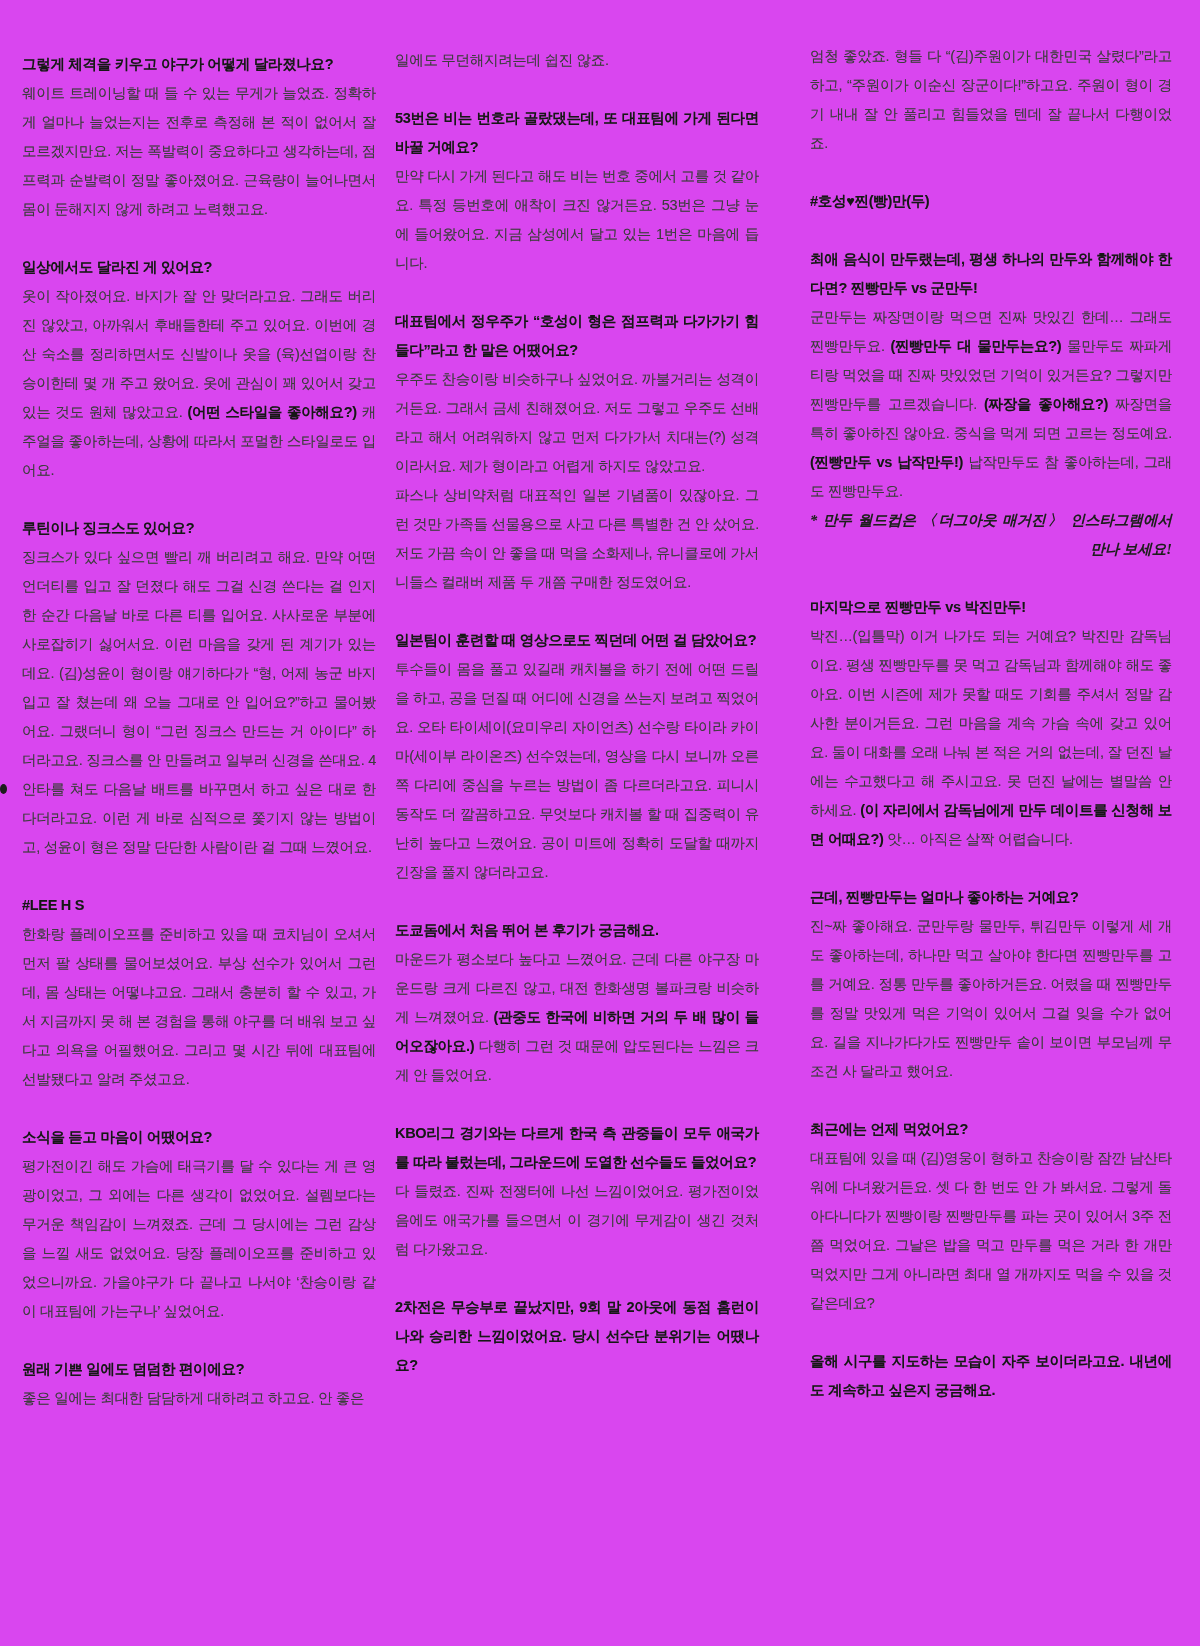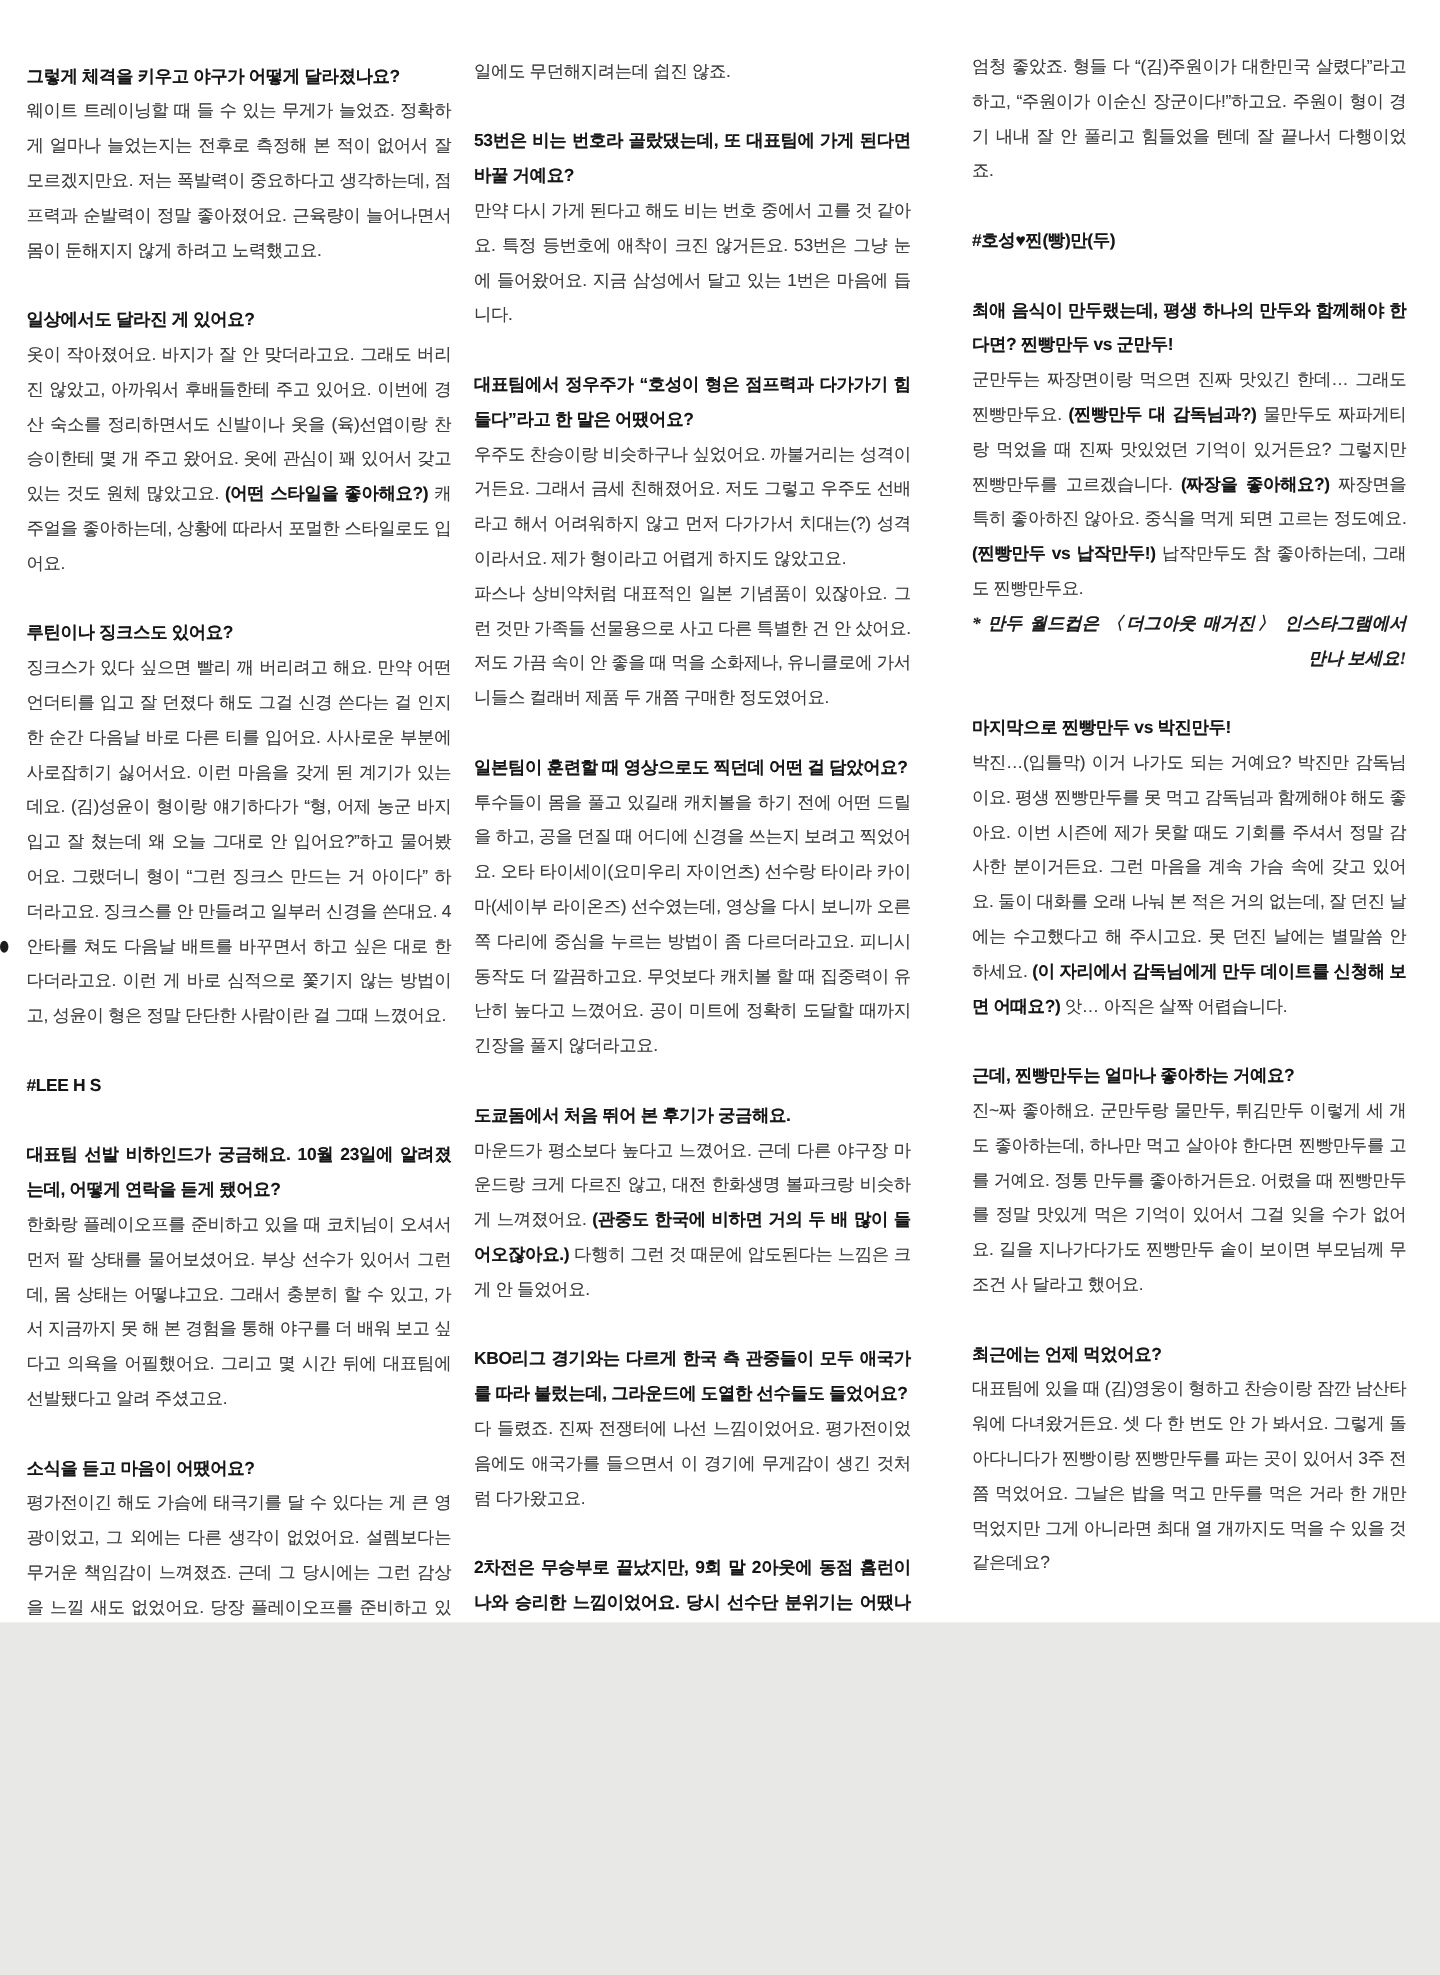--- a/index.html
+++ b/index.html
@@ -3,23 +3,23 @@
 <meta charset="utf-8">
 <style>
   html, body { margin: 0; padding: 0; }
   body {
     font-family: "Liberation Sans", "DejaVu Sans", sans-serif;
     background: #e8e8e6;
   }
   .page {
     position: relative;
     width: 1200px;
-    height: 1352px;
+    height: 1646px;
     margin: 0 auto;
-    background: #ffffff;
+    background: #d946ef;
     overflow: hidden;
     color: #3d3d3d;
   }
   .col {
     position: absolute;
     font-size: 14.5px;
     line-height: 29px;
     letter-spacing: -0.3px;
     text-align: justify;
     color: #3d3d3d;
@@ -57,21 +57,20 @@
 <div class="page">
   <div class="scan-dot"></div>
   <div class="col" id="col1">
       <p class="blk question"><span>그렇게 체격을 키우고 야구가 어떻게 달라졌나요?</span></p>
       <p class="blk answer"><span>웨이트 트레이닝할 때 들 수 있는 무게가 늘었죠. 정확하게 얼마나 늘었는지는 전후로 측정해 본 적이 없어서 잘 모르겠지만요. 저는 폭발력이 중요하다고 생각하는데, 점프력과 순발력이 정말 좋아졌어요. 근육량이 늘어나면서 몸이 둔해지지 않게 하려고 노력했고요.</span></p>
       <p class="blk question"><span>일상에서도 달라진 게 있어요?</span></p>
       <p class="blk answer"><span>옷이 작아졌어요. 바지가 잘 안 맞더라고요. 그래도 버리진 않았고, 아까워서 후배들한테 주고 있어요. 이번에 경산 숙소를 정리하면서도 신발이나 옷을 (육)선엽이랑 찬승이한테 몇 개 주고 왔어요. 옷에 관심이 꽤 있어서 갖고 있는 것도 원체 많았고요. </span><span class="bd">(어떤 스타일을 좋아해요?)</span><span> 캐주얼을 좋아하는데, 상황에 따라서 포멀한 스타일로도 입어요.</span></p>
       <p class="blk question"><span>루틴이나 징크스도 있어요?</span></p>
       <p class="blk answer"><span>징크스가 있다 싶으면 빨리 깨 버리려고 해요. 만약 어떤 언더티를 입고 잘 던졌다 해도 그걸 신경 쓴다는 걸 인지한 순간 다음날 바로 다른 티를 입어요. 사사로운 부분에 사로잡히기 싫어서요. 이런 마음을 갖게 된 계기가 있는데요. (김)성윤이 형이랑 얘기하다가 “형, 어제 농군 바지 입고 잘 쳤는데 왜 오늘 그대로 안 입어요?”하고 물어봤어요. 그랬더니 형이 “그런 징크스 만드는 거 아이다” 하더라고요. 징크스를 안 만들려고 일부러 신경을 쓴대요. 4안타를 쳐도 다음날 배트를 바꾸면서 하고 싶은 대로 한다더라고요. 이런 게 바로 심적으로 쫓기지 않는 방법이고, 성윤이 형은 정말 단단한 사람이란 걸 그때 느꼈어요.</span></p>
       <p class="blk tag"><span>#LEE H S</span></p>
-      <p class="blk question"><span>대표팀 선발 비하인드가 궁금해요. 10월 23일에 알려졌는데, 어떻게 연락을 듣게 됐어요?</span></p>
       <p class="blk answer"><span>한화랑 플레이오프를 준비하고 있을 때 코치님이 오셔서 먼저 팔 상태를 물어보셨어요. 부상 선수가 있어서 그런데, 몸 상태는 어떻냐고요. 그래서 충분히 할 수 있고, 가서 지금까지 못 해 본 경험을 통해 야구를 더 배워 보고 싶다고 의욕을 어필했어요. 그리고 몇 시간 뒤에 대표팀에 선발됐다고 알려 주셨고요.</span></p>
       <p class="blk question"><span>소식을 듣고 마음이 어땠어요?</span></p>
       <p class="blk answer"><span>평가전이긴 해도 가슴에 태극기를 달 수 있다는 게 큰 영광이었고, 그 외에는 다른 생각이 없었어요. 설렘보다는 무거운 책임감이 느껴졌죠. 근데 그 당시에는 그런 감상을 느낄 새도 없었어요. 당장 플레이오프를 준비하고 있었으니까요. 가을야구가 다 끝나고 나서야 ‘찬승이랑 같이 대표팀에 가는구나’ 싶었어요.</span></p>
       <p class="blk question"><span>원래 기쁜 일에도 덤덤한 편이에요?</span></p>
       <p class="blk answer"><span>좋은 일에는 최대한 담담하게 대하려고 하고요. 안 좋은</span></p>
     </div>
   <div class="col" id="col2">
       <p class="blk answer"><span>일에도 무던해지려는데 쉽진 않죠.</span></p>
       <p class="blk question"><span>53번은 비는 번호라 골랐댔는데, 또 대표팀에 가게 된다면 바꿀 거예요?</span></p>
       <p class="blk answer"><span>만약 다시 가게 된다고 해도 비는 번호 중에서 고를 것 같아요. 특정 등번호에 애착이 크진 않거든요. 53번은 그냥 눈에 들어왔어요. 지금 삼성에서 달고 있는 1번은 마음에 듭니다.</span></p>
@@ -83,21 +82,21 @@
       <p class="blk question"><span>도쿄돔에서 처음 뛰어 본 후기가 궁금해요.</span></p>
       <p class="blk answer"><span>마운드가 평소보다 높다고 느꼈어요. 근데 다른 야구장 마운드랑 크게 다르진 않고, 대전 한화생명 볼파크랑 비슷하게 느껴졌어요. </span><span class="bd">(관중도 한국에 비하면 거의 두 배 많이 들어오잖아요.)</span><span> 다행히 그런 것 때문에 압도된다는 느낌은 크게 안 들었어요.</span></p>
       <p class="blk question"><span>KBO리그 경기와는 다르게 한국 측 관중들이 모두 애국가를 따라 불렀는데, 그라운드에 도열한 선수들도 들었어요?</span></p>
       <p class="blk answer"><span>다 들렸죠. 진짜 전쟁터에 나선 느낌이었어요. 평가전이었음에도 애국가를 들으면서 이 경기에 무게감이 생긴 것처럼 다가왔고요.</span></p>
       <p class="blk question"><span>2차전은 무승부로 끝났지만, 9회 말 2아웃에 동점 홈런이 나와 승리한 느낌이었어요. 당시 선수단 분위기는 어땠나요?</span></p>
     </div>
   <div class="col" id="col3">
       <p class="blk answer"><span>엄청 좋았죠. 형들 다 “(김)주원이가 대한민국 살렸다”라고 하고, “주원이가 이순신 장군이다!”하고요. 주원이 형이 경기 내내 잘 안 풀리고 힘들었을 텐데 잘 끝나서 다행이었죠.</span></p>
       <p class="blk tag"><span>#호성♥찐(빵)만(두)</span></p>
       <p class="blk question"><span>최애 음식이 만두랬는데, 평생 하나의 만두와 함께해야 한다면? 찐빵만두 vs 군만두!</span></p>
-      <p class="blk answer"><span>군만두는 짜장면이랑 먹으면 진짜 맛있긴 한데… 그래도 찐빵만두요. </span><span class="bd">(찐빵만두 대 감독님과?)</span><span> 물만두도 짜파게티랑 먹었을 때 진짜 맛있었던 기억이 있거든요? 그렇지만 찐빵만두를 고르겠습니다. </span><span class="bd">(짜장을 좋아해요?)</span><span> 짜장면을 특히 좋아하진 않아요. 중식을 먹게 되면 고르는 정도예요. </span><span class="bd">(찐빵만두 vs 납작만두!)</span><span> 납작만두도 참 좋아하는데, 그래도 찐빵만두요.</span></p>
+      <p class="blk answer"><span>군만두는 짜장면이랑 먹으면 진짜 맛있긴 한데… 그래도 찐빵만두요. </span><span class="bd">(찐빵만두 대 물만두는요?)</span><span> 물만두도 짜파게티랑 먹었을 때 진짜 맛있었던 기억이 있거든요? 그렇지만 찐빵만두를 고르겠습니다. </span><span class="bd">(짜장을 좋아해요?)</span><span> 짜장면을 특히 좋아하진 않아요. 중식을 먹게 되면 고르는 정도예요. </span><span class="bd">(찐빵만두 vs 납작만두!)</span><span> 납작만두도 참 좋아하는데, 그래도 찐빵만두요.</span></p>
       <p class="blk footnote"><span>* 만두 월드컵은 〈더그아웃 매거진〉 인스타그램에서 만나 보세요!</span></p>
       <p class="blk question"><span>마지막으로 찐빵만두 vs 박진만두!</span></p>
       <p class="blk answer"><span>박진…(입틀막) 이거 나가도 되는 거예요? 박진만 감독님이요. 평생 찐빵만두를 못 먹고 감독님과 함께해야 해도 좋아요. 이번 시즌에 제가 못할 때도 기회를 주셔서 정말 감사한 분이거든요. 그런 마음을 계속 가슴 속에 갖고 있어요. 둘이 대화를 오래 나눠 본 적은 거의 없는데, 잘 던진 날에는 수고했다고 해 주시고요. 못 던진 날에는 별말씀 안 하세요. </span><span class="bd">(이 자리에서 감독님에게 만두 데이트를 신청해 보면 어때요?)</span><span> 앗… 아직은 살짝 어렵습니다.</span></p>
       <p class="blk question"><span>근데, 찐빵만두는 얼마나 좋아하는 거예요?</span></p>
       <p class="blk answer"><span>진~짜 좋아해요. 군만두랑 물만두, 튀김만두 이렇게 세 개도 좋아하는데, 하나만 먹고 살아야 한다면 찐빵만두를 고를 거예요. 정통 만두를 좋아하거든요. 어렸을 때 찐빵만두를 정말 맛있게 먹은 기억이 있어서 그걸 잊을 수가 없어요. 길을 지나가다가도 찐빵만두 솥이 보이면 부모님께 무조건 사 달라고 했어요.</span></p>
       <p class="blk question"><span>최근에는 언제 먹었어요?</span></p>
       <p class="blk answer"><span>대표팀에 있을 때 (김)영웅이 형하고 찬승이랑 잠깐 남산타워에 다녀왔거든요. 셋 다 한 번도 안 가 봐서요. 그렇게 돌아다니다가 찐빵이랑 찐빵만두를 파는 곳이 있어서 3주 전쯤 먹었어요. 그날은 밥을 먹고 만두를 먹은 거라 한 개만 먹었지만 그게 아니라면 최대 열 개까지도 먹을 수 있을 것 같은데요?</span></p>
       <p class="blk question"><span>올해 시구를 지도하는 모습이 자주 보이더라고요. 내년에도 계속하고 싶은지 궁금해요.</span></p>
     </div>
 </div>

